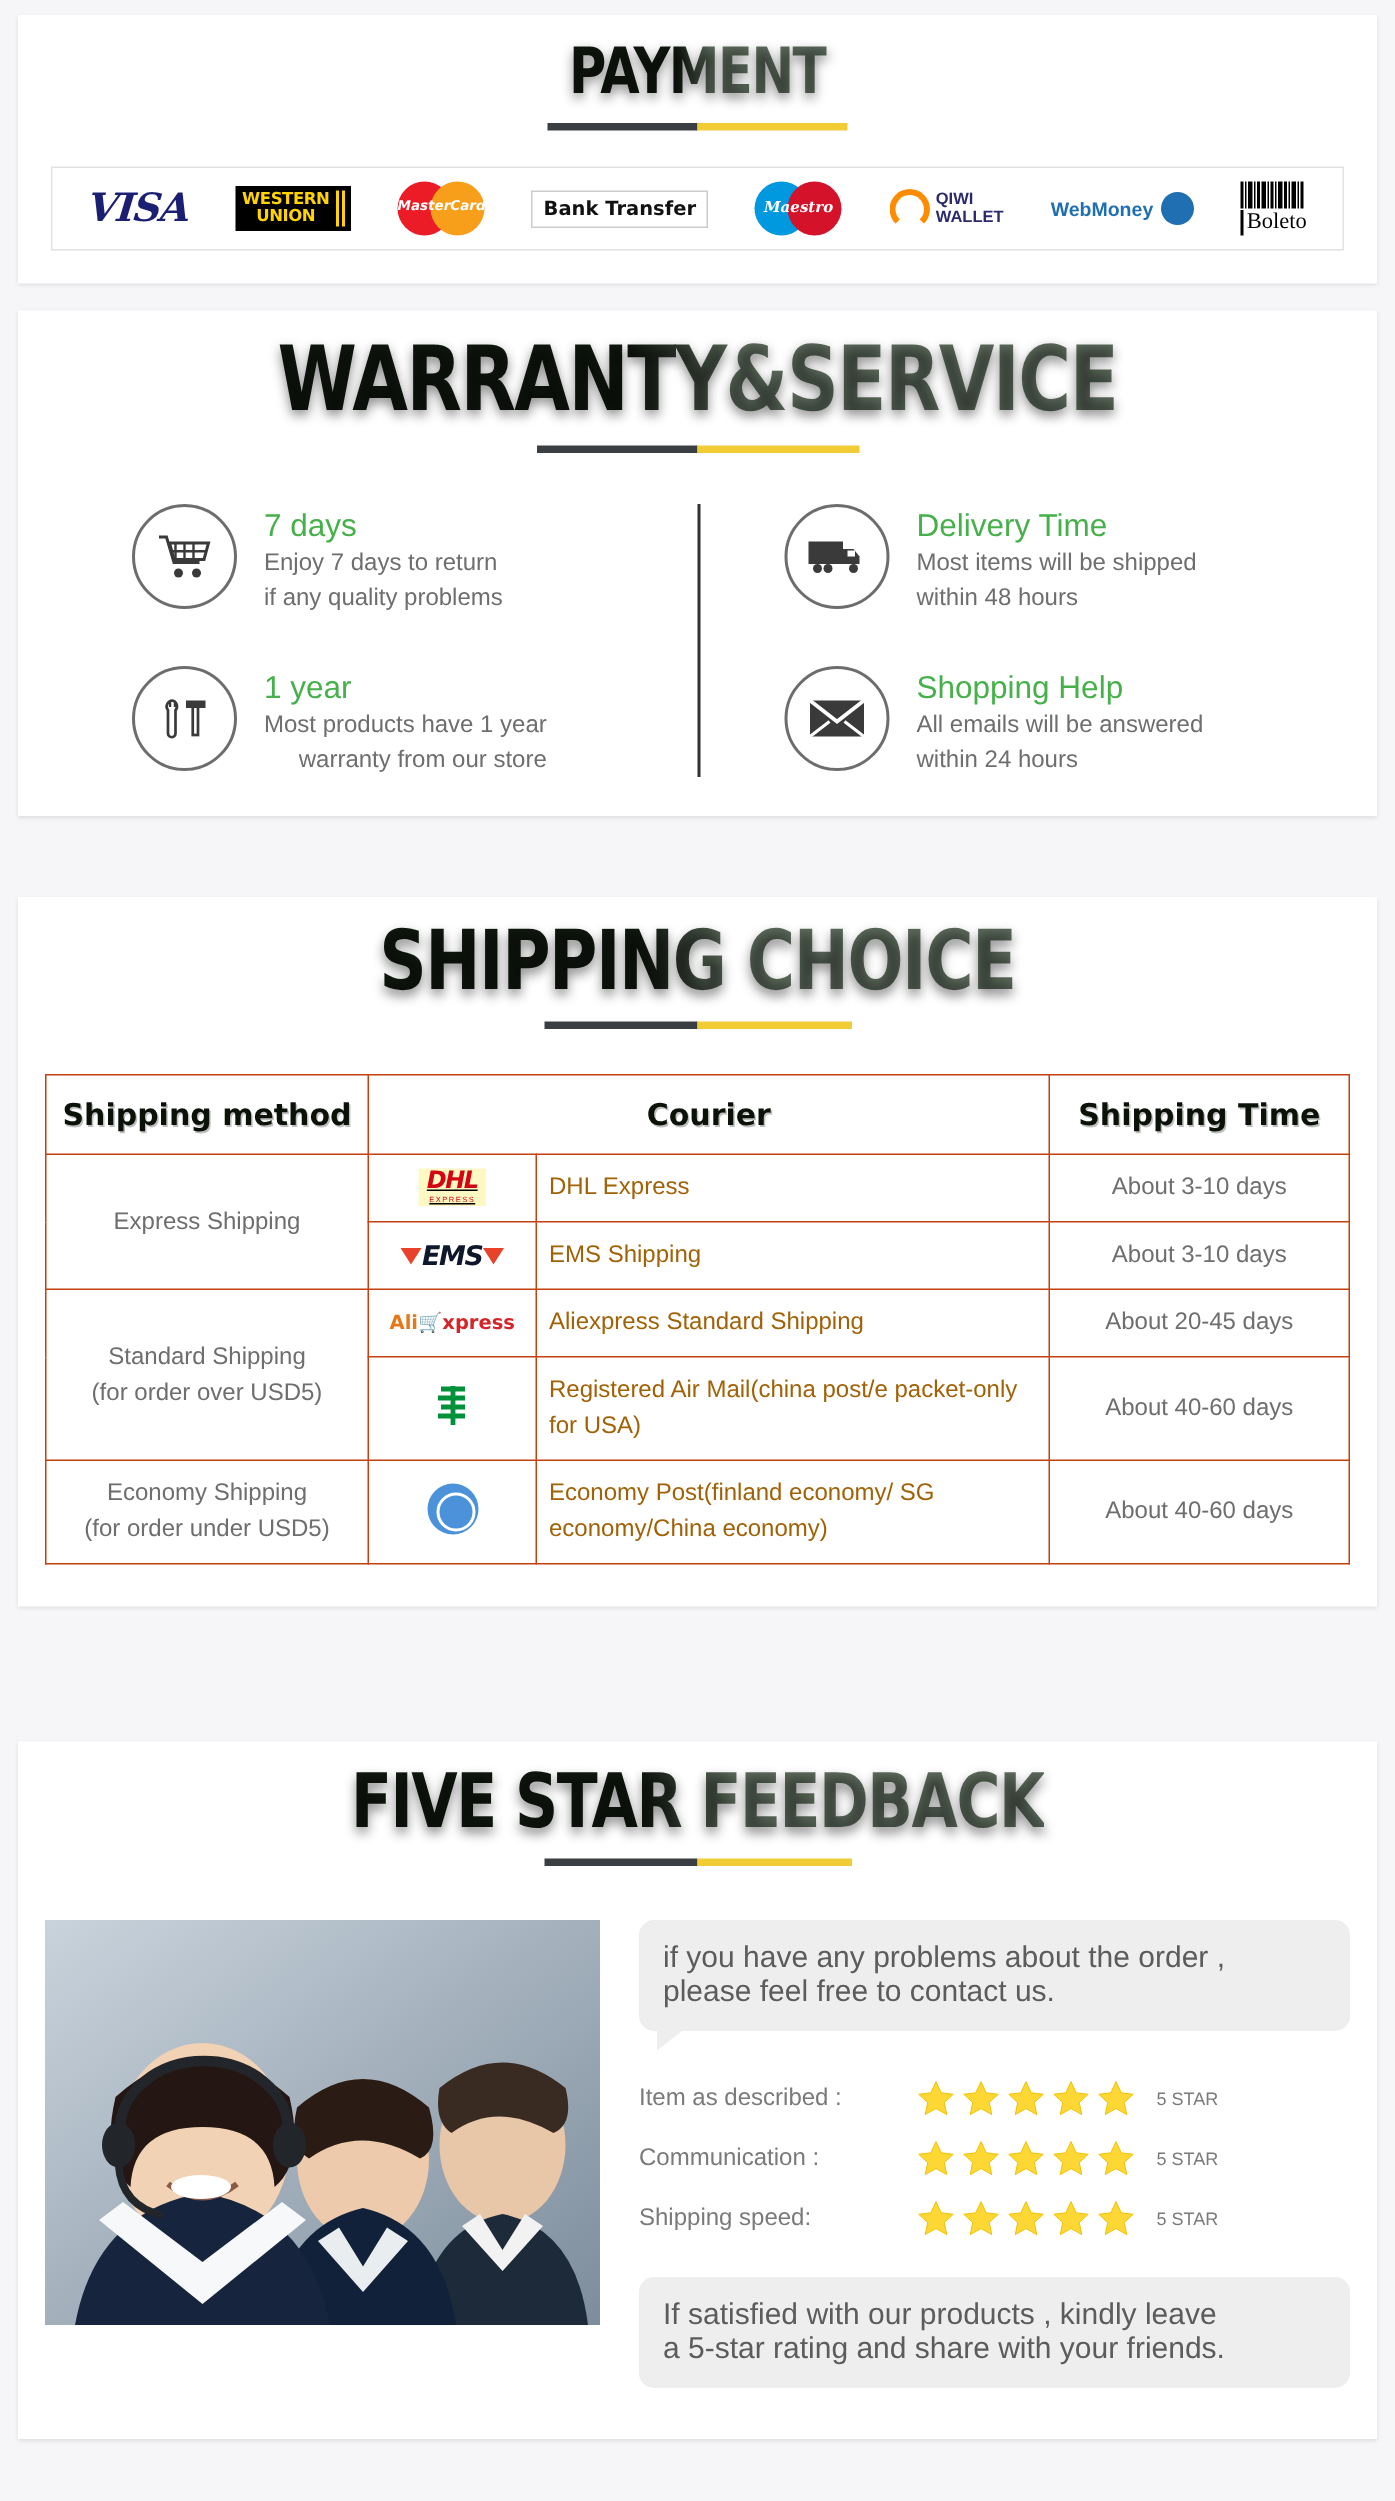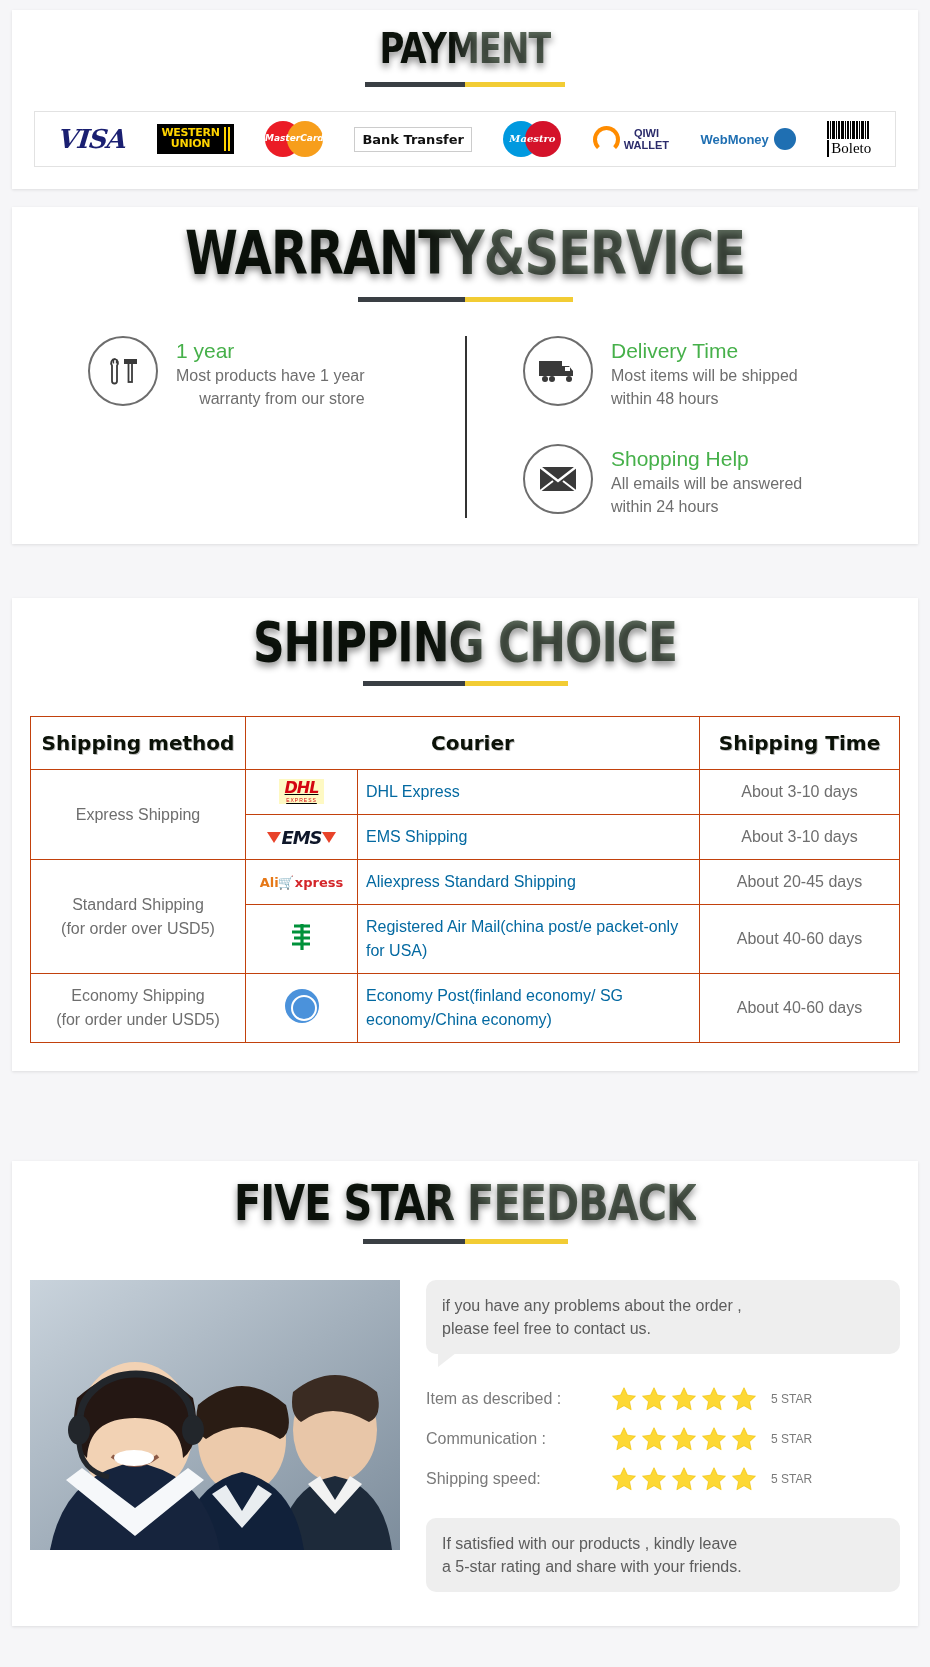--- a/index.html
+++ b/index.html
@@ -71,21 +71,21 @@
              font-family: "DejaVu Sans", sans-serif; }
   .bank { border: 1px solid #ccc; padding: 4px 7px; font-family: "DejaVu Sans", sans-serif;
           font-weight: 900; font-size: 13px; color: #111; }
   .maestro { position: relative; width: 58px; height: 36px; }
   .maestro i { position: absolute; top: 0; width: 36px; height: 36px; border-radius: 50%; }
   .maestro .l { left: 0; background: #0099df; }
   .maestro .r { right: 0; background: #d4122a; }
   .maestro .lbl { position: absolute; left: 0; right: 0; top: 12px; text-align: center; z-index: 3;
                   color: #fff; font-size: 10px; font-weight: bold; font-style: italic;
                   font-family: "DejaVu Serif", serif; }
-  .qiwi { display: flex; align-items: center; text-align: center; }
+  .qiwi { display: flex; align-items: center; }
   .qiwi .ring { width: 27px; height: 27px; border: 4px solid #ff8c00; border-radius: 50%;
                 border-bottom-color: transparent; margin-right: 4px; }
   .qiwi .qt { font-size: 11px; color: #2b2b6b; font-weight: bold; line-height: 12px; }
   .webmoney { display: flex; align-items: center; }
   .webmoney .wmt { font-size: 13px; color: #1f6fb2; font-weight: bold; }
   .webmoney .wmd { width: 22px; height: 22px; border-radius: 50%; background: #1f6fb2; margin-left: 5px; }
   .boleto { display: flex; flex-direction: column; align-items: flex-start; }
   .boleto .bars { display: flex; height: 18px; }
   .boleto .bars i { display: block; background: #000; margin-right: 1px; }
   .boleto .btxt { font-size: 15px; color: #000; font-family: "Liberation Serif", serif;
@@ -113,21 +113,21 @@
   #shipping-card .sec-title { font-size: 44px; }
   #shipping-card .rule { margin-top: 14px; width: 205px; }
   table.ship { width: 100%; border-collapse: collapse; margin-top: 30px; }
   table.ship th, table.ship td { border: 1px solid #c2410c; }
   table.ship th {
     font-family: "DejaVu Sans", sans-serif; font-weight: 900; font-size: 20px; color: #0b1208;
     padding: 14px 6px; text-shadow: 1px 1px 0 rgba(0,0,0,.25);
   }
   td.method { text-align: center; color: #6e6e6e; font-size: 16px; line-height: 24px; padding: 10px 6px; width: 215px; }
   td.logo { width: 112px; text-align: center; padding: 8px 4px; }
-  td.courier { color: #0369a1; font-size: 16px; line-height: 24px; padding: 10px 8px; }
+  td.courier { color: #a16207; font-size: 16px; line-height: 24px; padding: 10px 8px; }
   td.time { text-align: center; color: #6e6e6e; font-size: 16px; padding: 10px 6px; width: 200px; }
 
   .lg-dhl { display: inline-block; background: #fef9c3; padding: 0 6px 1px; text-decoration: underline; }
   .lg-dhl .t { color: #d40511; font-family: "DejaVu Sans", sans-serif; font-weight: 900;
                font-style: italic; font-size: 16px; line-height: 16px; letter-spacing: -1px; }
   .lg-dhl .s { color: #d40511; font-size: 5px; letter-spacing: 1px; text-align: center; }
   .lg-ems { display: inline-flex; align-items: center; }
   .lg-ems .tri { width: 0; height: 0; border-left: 7px solid transparent;
                  border-right: 7px solid transparent; border-top: 11px solid #e8432a; }
   .lg-ems .t { color: #0f172a; font-family: "DejaVu Sans", sans-serif; font-weight: 900;
@@ -142,21 +142,21 @@
 
   
   #feedback-card { padding: 18px 18px 34px; }
   #feedback-card .sec-title { font-size: 40px; }
   #feedback-card .rule { margin-top: 14px; width: 205px; }
   .fb-body { display: flex; margin-top: 36px; }
   .fb-photo { width: 370px; min-width: 370px; height: 270px; overflow: hidden; position: relative;
               background: #9fb0bd; }
   .fb-right { flex: 1; padding-left: 26px; }
   .bubble { background: #eeeeee; border-radius: 10px; padding: 14px 16px; color: #5c5c5c;
-            font-size: 16px; line-height: 23px; position: relative; }
+            font-size: 20px; line-height: 23px; position: relative; }
   .bubble.tail::after { content: ""; position: absolute; left: 12px; bottom: -13px; width: 0; height: 0;
                         border-top: 14px solid #eeeeee; border-right: 18px solid transparent; }
   .ratings { margin: 32px 0 26px; }
   .rating-row { display: flex; align-items: center; margin-bottom: 14px; }
   .rating-label { width: 185px; color: #7a7a7a; font-size: 16px; }
   .stars { display: flex; margin-right: 10px; }
   .star { width: 26px; height: 26px; margin-right: 4px; }
   .rating-val { color: #7a7a7a; font-size: 12px; }
 </style>
 </head>
@@ -251,20 +251,36 @@
       <div class="sec-title">WARRANTY&amp;SERVICE</div>
       <div class="rule">
         <span class="dark"></span>
         <span class="gold"></span>
       </div>
     </div>
 
     <div class="feat-grid">
       <div class="feat-col">
 
+        <div class="feat">
+          <div class="feat-icon">
+            <svg width="38" height="34" viewBox="0 0 38 34">
+              <path d="M2 4h5l5 17h17" fill="none" stroke="#3a3a3a" stroke-width="2"></path>
+              <path d="M9 8h26l-3 11H12z" fill="none" stroke="#3a3a3a" stroke-width="2"></path>
+              <path d="M13 8v11M19 8v11M25 8v11M10.5 13.5h23" stroke="#3a3a3a" stroke-width="1.6"></path>
+              <circle cx="15" cy="28" r="3" fill="#3a3a3a"></circle>
+              <circle cx="27" cy="28" r="3" fill="#3a3a3a"></circle>
+            </svg>
+          </div>
+          <div class="feat-txt">
+            <div class="feat-title">7 days</div>
+            <div class="feat-desc">Enjoy 7 days to return</div>
+            <div class="feat-desc">if any quality problems</div>
+          </div>
+        </div>
 
         <div class="feat">
           <div class="feat-icon">
             <svg width="36" height="36" viewBox="0 0 36 36">
               <path d="M10 6a4 4 0 0 0-3 6.5V28a2.5 2.5 0 0 0 5 0V12.5A4 4 0 0 0 10 6z" fill="none" stroke="#3a3a3a" stroke-width="1.8"></path>
               <path d="M8.4 6.2v4.2M11.6 6.2v4.2" stroke="#3a3a3a" stroke-width="1.5"></path>
               <rect x="19" y="6" width="13" height="5" fill="#3a3a3a"></rect>
               <rect x="23.5" y="10" width="3.5" height="19" fill="none" stroke="#3a3a3a" stroke-width="1.8"></rect>
             </svg>
           </div>

